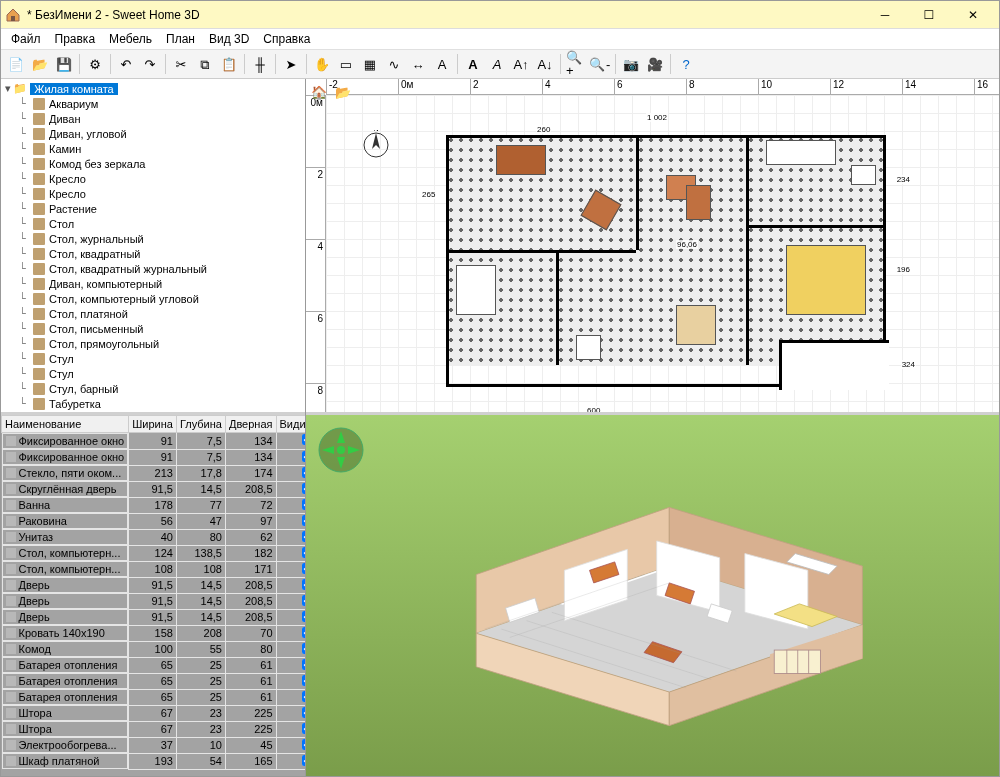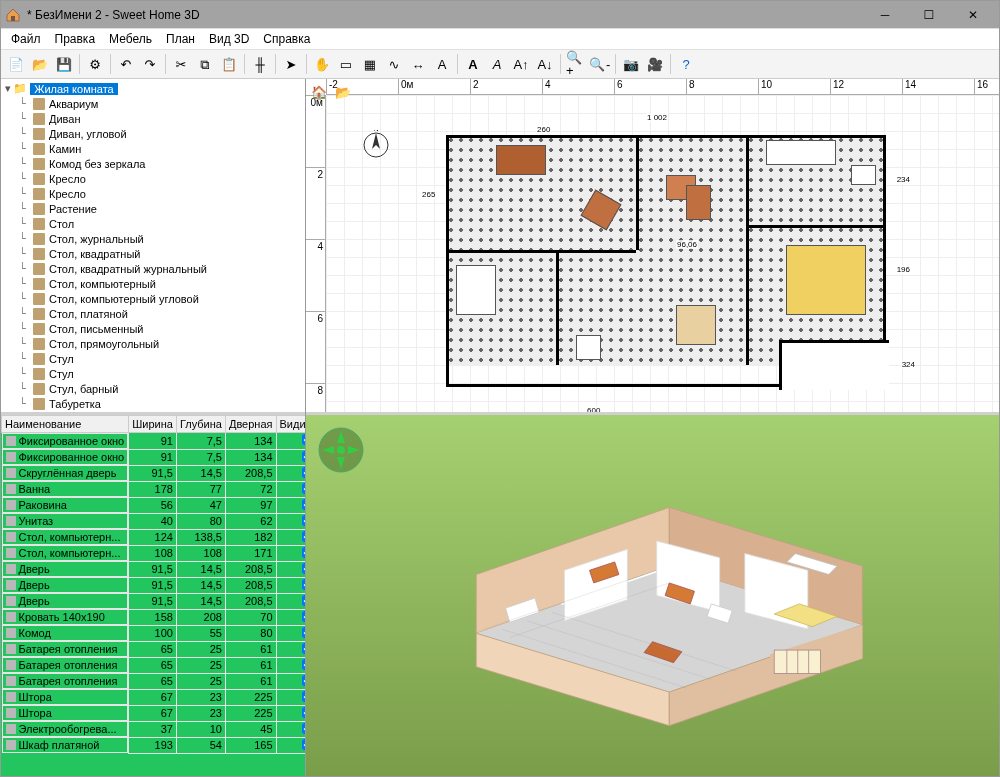--- a/index.html
+++ b/index.html
@@ -1,36 +1,36 @@
 <!DOCTYPE html>
 <html><head>
 <meta charset="utf-8">
 <style>
 * { margin:0; padding:0; box-sizing:border-box; }
 body { font-family:"Segoe UI",Tahoma,sans-serif; font-size:11px; color:#000; background:#f0f0f0; overflow:hidden; }
 .window { width:1000px; height:777px; background:#fff; display:flex; flex-direction:column; border:1px solid #999; }
-.titlebar { height:28px; background:#a3a3a3; display:flex; align-items:center; padding:0 4px; border-bottom:1px solid #ddd; }
+.titlebar { height:28px; background:#fef9c3; display:flex; align-items:center; padding:0 4px; border-bottom:1px solid #ddd; }
 .titlebar .app-icon { width:16px; height:16px; margin-right:6px; }
 .titlebar .title { flex:1; font-size:12px; }
 .titlebar .win-btn { width:44px; height:26px; display:flex; align-items:center; justify-content:center; font-size:12px; }
 .menubar { height:20px; background:#fff; display:flex; align-items:center; padding:0 4px; gap:2px; }
 .menubar .menu-item { padding:1px 6px; font-size:12px; }
 .toolbar { height:30px; background:#f4f4f4; border-top:1px solid #e0e0e0; border-bottom:1px solid #ccc; display:flex; align-items:center; padding:0 4px; gap:2px; }
 .tbtn { width:22px; height:22px; display:flex; align-items:center; justify-content:center; border:1px solid transparent; border-radius:3px; font-size:13px; line-height:1; }
 .tsep { width:1px; height:20px; background:#ccc; margin:0 2px; }
 .workspace { flex:1; display:flex; min-height:0; }
 .left-panel { width:305px; display:flex; flex-direction:column; border-right:1px solid #999; }
 .tree-panel { height:336px; background:#fff; overflow:auto; border-bottom:3px solid #d0d0d0; }
 .tree-root { padding:2px; }
 .tree-cat { display:flex; align-items:center; gap:3px; padding:1px 2px; }
 .tree-cat .cat-label { background:#0078d7; color:#fff; padding:0 4px; font-size:11px; }
 .tree-item { display:flex; align-items:center; gap:4px; padding:0px 2px 0px 28px; font-size:11px; white-space:nowrap; height:15px; }
 .tree-item .branch { color:#888; font-family:monospace; margin-left:-12px; width:10px; }
 .tree-item .mini-icon { width:12px; height:12px; display:inline-block; background:#bfa070; border-radius:1px; }
-.table-panel { flex:1; background:#22c55e; overflow:auto; }
+.table-panel { flex:1; background:#a3a3a3; overflow:auto; }
 table.furniture { width:100%; border-collapse:collapse; font-size:11px; }
 table.furniture th { background:#f0f0f0; border:1px solid #ccc; padding:2px 3px; font-weight:normal; text-align:left; position:sticky; top:0; }
 table.furniture td { border:1px solid #e5e5e5; padding:0px 3px; white-space:nowrap; height:16px; }
 table.furniture td.num { text-align:right; }
 table.furniture td.chk { text-align:center; }
 table.furniture td.nm { display:flex; align-items:center; gap:3px; }
 .mini-sw { width:10px; height:10px; background:#b8b8b8; display:inline-block; }
 .right-panel { flex:1; display:flex; flex-direction:column; min-width:0; }
 .plan-view { height:336px; background:#fff; position:relative; overflow:hidden; border-bottom:3px solid #d0d0d0; }
 .plan-toolbar { position:absolute; top:2px; left:2px; display:flex; gap:2px; z-index:5; }
@@ -196,21 +196,21 @@
                 <span>Стол, квадратный</span>
               </div>
               <div class="tree-item">
                 <span class="branch">└</span>
                 <span class="mini-icon"></span>
                 <span>Стол, квадратный журнальный</span>
               </div>
               <div class="tree-item">
                 <span class="branch">└</span>
                 <span class="mini-icon"></span>
-                <span>Стол, компьютерный</span>
+                <span>Диван, компьютерный</span>
               </div>
               <div class="tree-item">
                 <span class="branch">└</span>
                 <span class="mini-icon"></span>
                 <span>Стол, компьютерный угловой</span>
               </div>
               <div class="tree-item">
                 <span class="branch">└</span>
                 <span class="mini-icon"></span>
                 <span>Стол, платяной</span>
@@ -271,20 +271,27 @@
                 <td class="num">91</td>
                 <td class="num">7,5</td>
                 <td class="num">134</td>
                 <td class="chk"><input type="checkbox" checked="" style=""></td>
               </tr>
               <tr>
                 <td class="nm"><span class="mini-sw"></span>Фиксированное окно</td>
                 <td class="num">91</td>
                 <td class="num">7,5</td>
                 <td class="num">134</td>
+                <td class="chk"><input type="checkbox" checked="" style=""></td>
+              </tr>
+              <tr>
+                <td class="nm"><span class="mini-sw"></span>Стекло, пяти оком...</td>
+                <td class="num">213</td>
+                <td class="num">17,8</td>
+                <td class="num">174</td>
                 <td class="chk"><input type="checkbox" checked="" style=""></td>
               </tr>
               <tr>
                 <td class="nm"><span class="mini-sw"></span>Скруглённая дверь</td>
                 <td class="num">91,5</td>
                 <td class="num">14,5</td>
                 <td class="num">208,5</td>
                 <td class="chk"><input type="checkbox" checked="" style=""></td>
               </tr>
               <tr>

